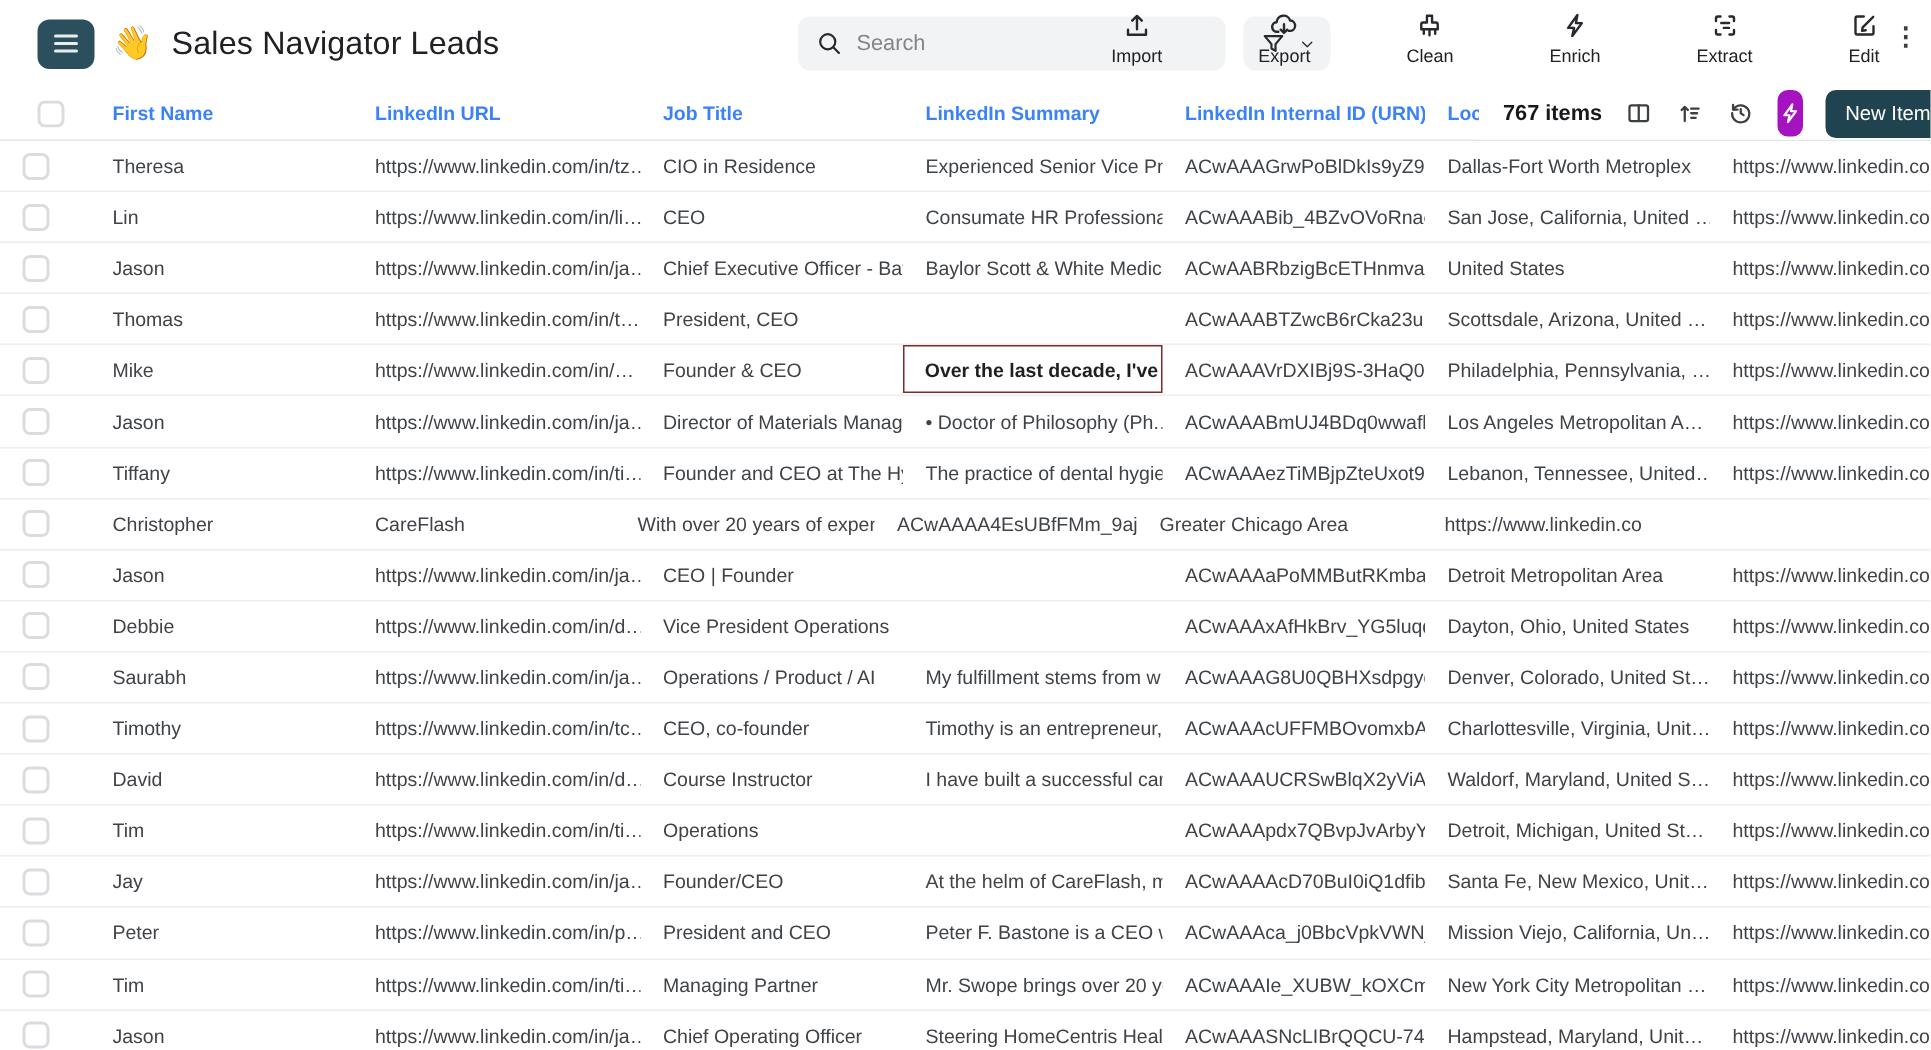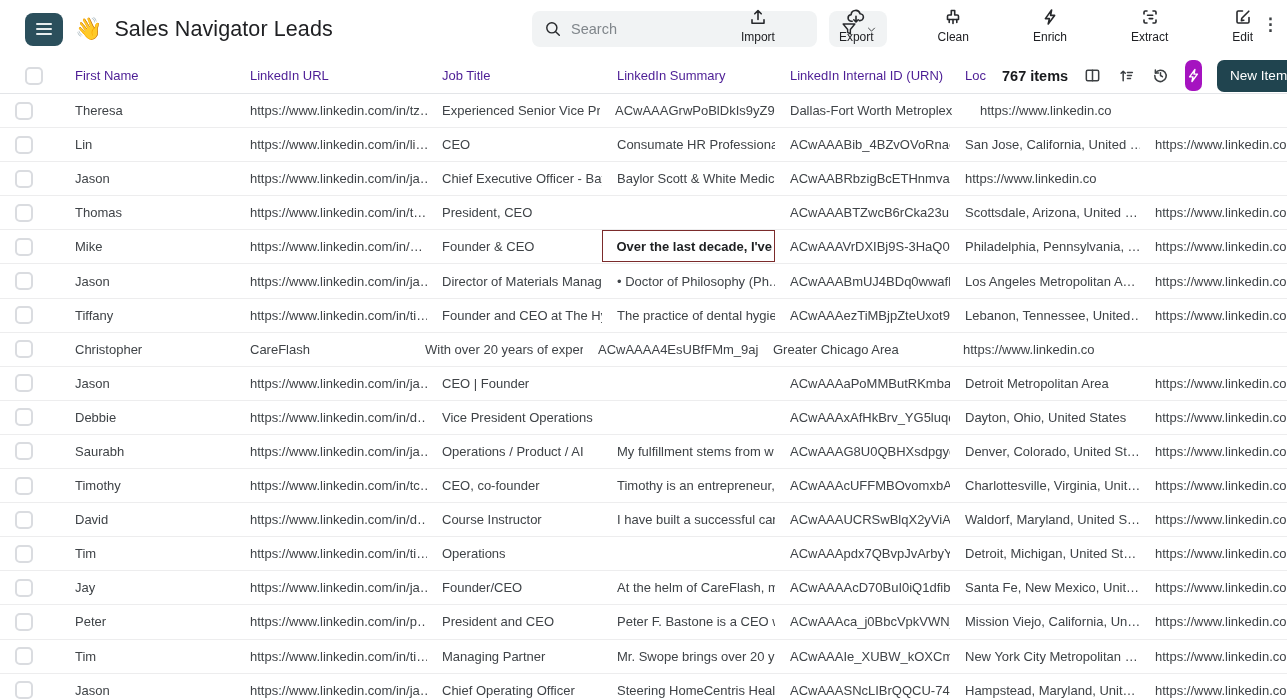--- a/index.html
+++ b/index.html
@@ -30,21 +30,21 @@
   .tools { position:absolute; right:34px; top:7px; display:flex; gap:25px; }
   .tool-btn { background:none; border:none; display:flex; flex-direction:column; align-items:center;
     gap:3px; cursor:pointer;margin-left:39px; }
   .tool-btn .lbl { font-size:12px; color:#202124; font-family:"Liberation Sans", sans-serif; }
   .more-btn { position:absolute; right:8px; top:16px; background:none; border:none; font-size:17px;
     font-weight:700; color:#3c4043; cursor:pointer; letter-spacing:0; line-height:1; }
 
   
   .thead { position:relative; height:36px; display:flex; align-items:center;
     border-bottom:1px solid #e3e5e8; }
-  .th { font-size:13px; color:#4c1d95; white-space:nowrap; overflow:hidden; padding-left:15px; }
+  .th { font-size:13px; color:#3b82f6; white-space:nowrap; overflow:hidden; padding-left:15px;font-weight:bold; }
   .tr .td, .thead .th { flex:0 0 auto; }
 
   .col-check { width:60px; padding-left:25px; display:flex; align-items:center; }
   .col-first { width:175px; }
   .col-url   { width:192px; }
   .col-job   { width:175px; }
   .col-sum   { width:173px; }
   .col-urn   { width:175px; }
   .col-loc   { width:190px; }
   .col-link  { width:147px; }
@@ -194,20 +194,21 @@
     </div>
   </div>
 
   <div class="tbody">
   <div class="tr">
     <div class="td col-check">
       <span class="checkbox"></span>
     </div>
     <div class="td col-first">Theresa</div>
     <div class="td col-url">https://www.linkedin.com/in/tz…</div>
+    <div class="td col-job">CIO in Residence</div>
     <div class="td col-sum">Experienced Senior Vice Pre…</div>
     <div class="td col-urn">ACwAAAGrwPoBlDkIs9yZ9…</div>
     <div class="td col-loc">Dallas-Fort Worth Metroplex</div>
     <div class="td col-link">https://www.linkedin.com/s</div>
   </div>
 
   <div class="tr">
     <div class="td col-check">
       <span class="checkbox"></span>
     </div>
@@ -222,20 +223,21 @@
 
   <div class="tr">
     <div class="td col-check">
       <span class="checkbox"></span>
     </div>
     <div class="td col-first">Jason</div>
     <div class="td col-url">https://www.linkedin.com/in/ja…</div>
     <div class="td col-job">Chief Executive Officer - Bay…</div>
     <div class="td col-sum">Baylor Scott &amp; White Medic…</div>
     <div class="td col-urn">ACwAABRbzigBcETHnmva…</div>
+    <div class="td col-loc">United States</div>
     <div class="td col-link">https://www.linkedin.com/s</div>
   </div>
 
   <div class="tr">
     <div class="td col-check">
       <span class="checkbox"></span>
     </div>
     <div class="td col-first">Thomas</div>
     <div class="td col-url">https://www.linkedin.com/in/t…</div>
     <div class="td col-job">President, CEO</div>

